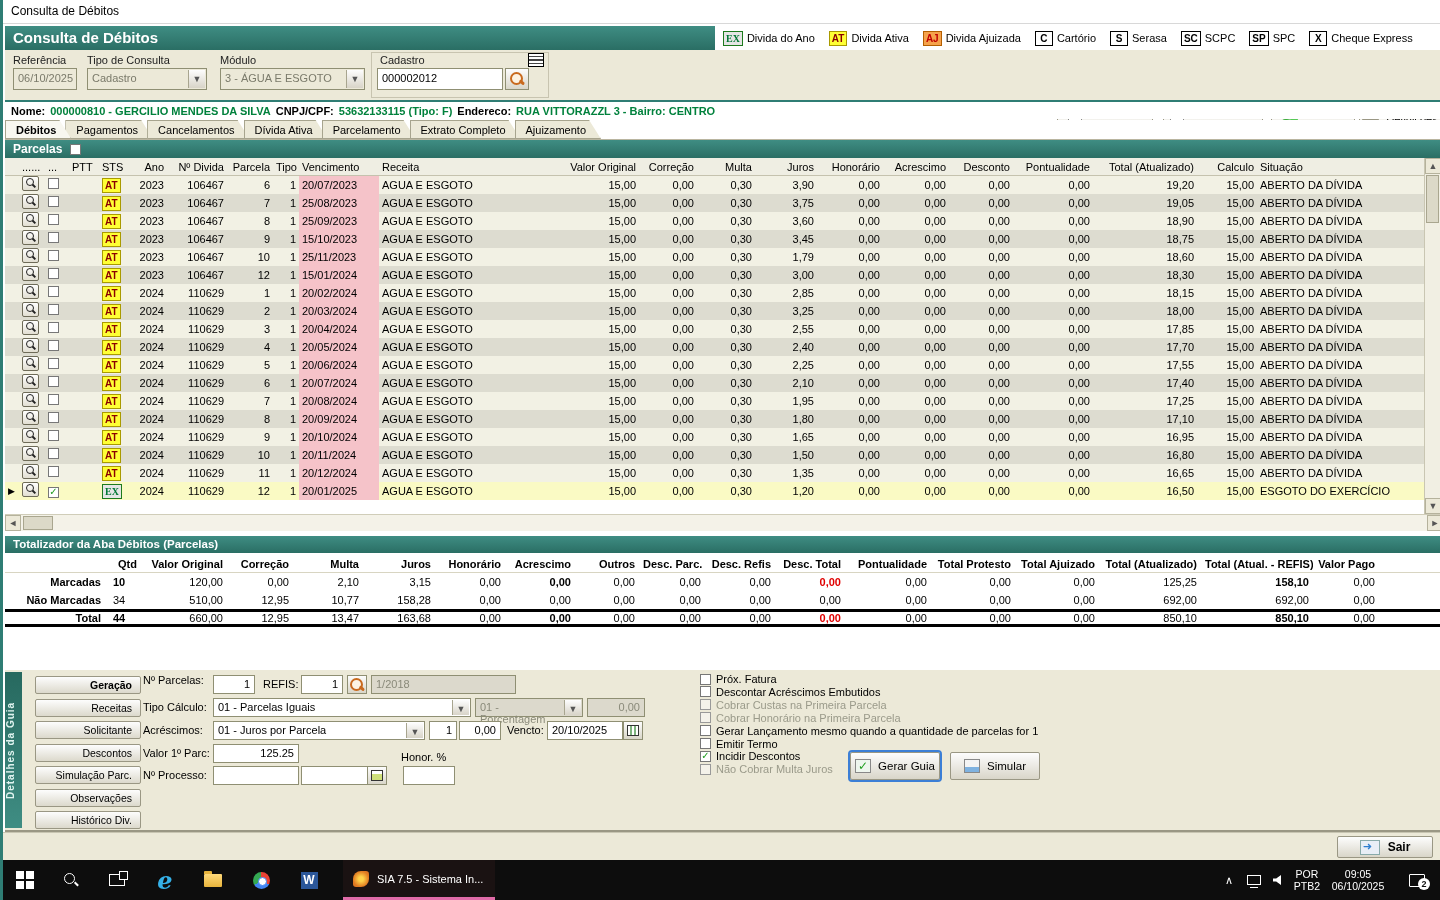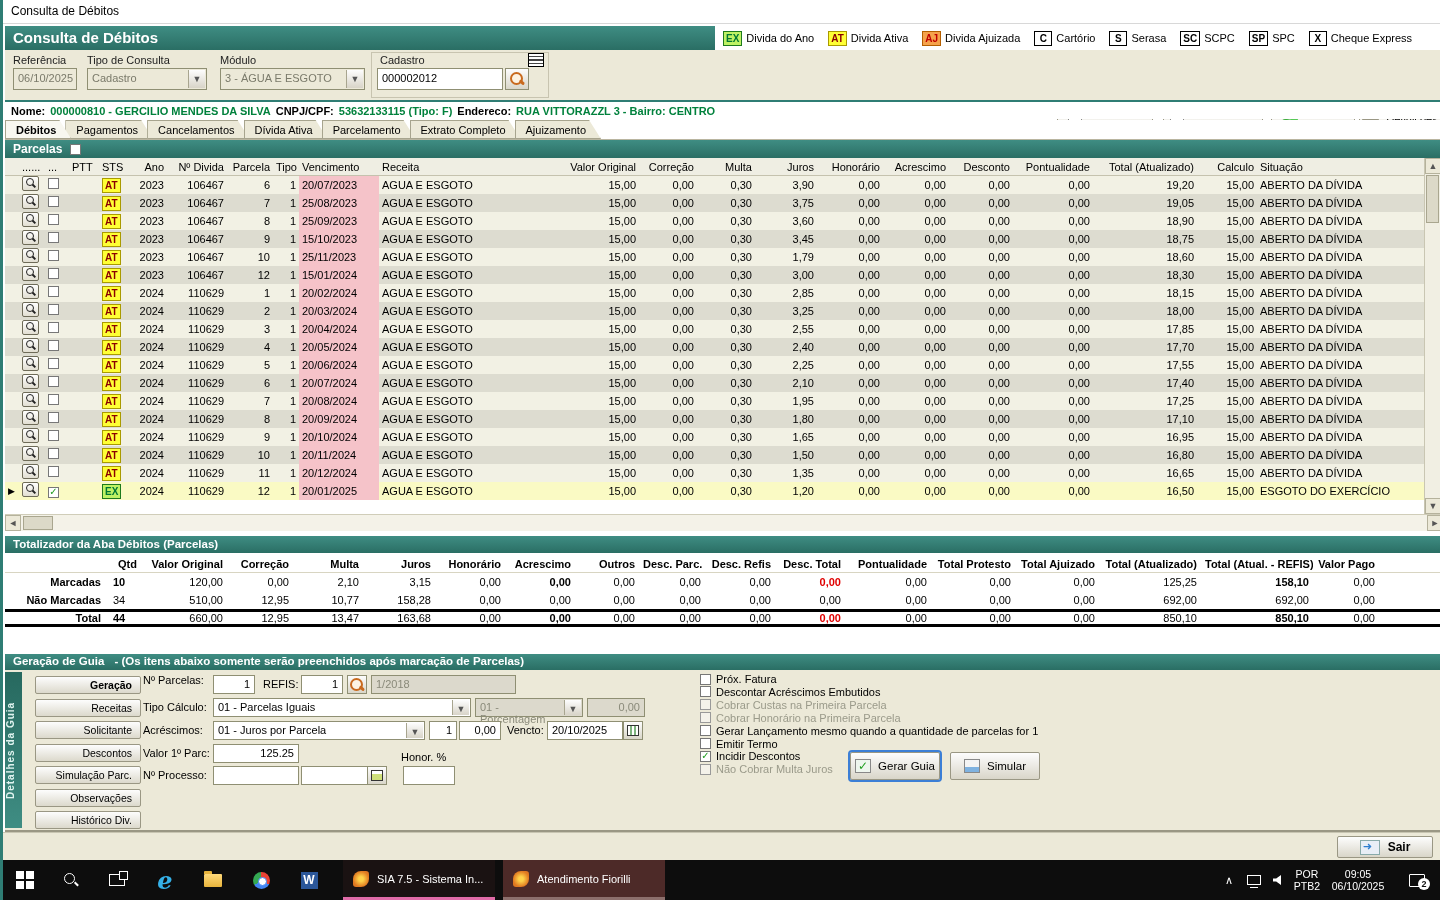--- a/index.html
+++ b/index.html
@@ -10,21 +10,21 @@
 
   
   #titlebar { position:absolute; left:0; top:0; width:100%; height:24px; background:#fff; border-bottom:1px solid #d8d8d8; padding:4px 8px; font-size:12px; }
 
   
   .tealbar { background:linear-gradient(#3f8d83,#2a6e64); color:#fff; font-weight:bold; }
   #appheader { position:absolute; left:2px; top:26px; width:710px; height:24px; padding:3px 8px; font-size:15px; }
   #legend { position:absolute; left:714px; top:26px; width:724px; height:24px; display:flex; align-items:center; gap:14px; background:#fff; padding-left:6px; }
   .legend-item { display:flex; align-items:center; gap:4px; }
   .badge { display:inline-block; min-width:18px; text-align:center; font-weight:bold; font-size:10px; padding:1px 2px; border:1px solid #555; line-height:11px; }
-  .badge.b-ex { background:#bef264; border-color:#1d7a1d; color:#073; }
+  .badge.b-ex { background:#e5e5e5; border-color:#1d7a1d; color:#073;font-family:Liberation Serif, serif; }
   .badge.b-at { background:#ffff35; border-color:#a99a00; color:#8a0000; }
   .badge.b-aj { background:#f5a24b; border-color:#b45f00; color:#c00000; }
   .badge.b-plain { background:#fff; border-color:#000; color:#000; }
 
   
   #filterrow { position:absolute; left:2px; top:50px; width:1436px; height:52px; background:#ece9d8; border-bottom:2px solid #2f7d74; }
   .flabel { position:absolute; font-size:11px; color:#222; }
   .field { position:absolute; height:22px; border:1px solid #8f8f73; background:#fff; padding:3px 4px; font-size:11px; }
   .field.disabled { background:#ece9d8; color:#7a7a6a; }
   .dd-arrow { position:absolute; right:1px; top:1px; bottom:1px; width:17px; background:linear-gradient(#fdfdfd,#d8d4c8); border-left:1px solid #a8a58f; color:#555; text-align:center; line-height:18px; font-size:9px; }
@@ -848,24 +848,20 @@
         <span class="t-cell red">0,00</span>
         <span class="t-cell">0,00</span>
         <span class="t-cell">0,00</span>
         <span class="t-cell">0,00</span>
         <span class="t-cell">850,10</span>
         <span class="t-cell bold">850,10</span>
         <span class="t-cell">0,00</span>
       </div>
     </div>
 
-  <div id="gerbar" class="tealbar">
-    <span>Geração de Guia</span>
-    <span class="sub">-   (Os itens abaixo somente serão preenchidos após marcação de Parcelas)</span>
-  </div>
   <div id="gerbox">
       <div class="sidebtn active" style="top: 6px;">Geração</div>
       <div class="sidebtn" style="top: 28.5px;">Receitas</div>
       <div class="sidebtn" style="top: 51px;">Solicitante</div>
       <div class="sidebtn" style="top: 73.5px;">Descontos</div>
       <div class="sidebtn" style="top: 96px;">Simulação Parc.</div>
       <div class="sidebtn" style="top: 118.5px;">Observações</div>
       <div class="sidebtn" style="top: 141px;">Histórico Div.</div>
       <span class="glabel" style="left: 138px; top: 4px;">Nº Parcelas:</span>
       <span class="ginput num" style="left: 208px; top: 5px; width: 42px;">1</span>
@@ -972,24 +968,20 @@
     <span class="tb-ico" style="left:236px">
         <span class="chrome-ico"></span>
       </span>
     <span class="tb-ico" style="left:284px">
         <span class="word-ico">W</span>
       </span>
     <div class="tb-app" id="tb-app-sia" style="left:340px;width:152px">
       <span class="app-ico"></span>
       <span>SIA 7.5 - Sistema In...</span>
     </div>
-    <div class="tb-app" id="tb-app-fio" style="left:500px;width:162px">
-      <span class="app-ico"></span>
-      <span>Atendimento Fiorilli</span>
-    </div>
     <span class="tray" style="left:1212px;width:28px">∧</span>
     <span class="tray" style="left:1238px;width:26px">
         <span class="net-ico"></span>
       </span>
     <span class="tray" style="left:1262px;width:24px">
         <span class="vol-ico"></span>
       </span>
     <span class="tray tray2line" style="left:1286px;width:36px">
         <span><span>POR</span><br><span>PTB2</span></span>
       </span>

